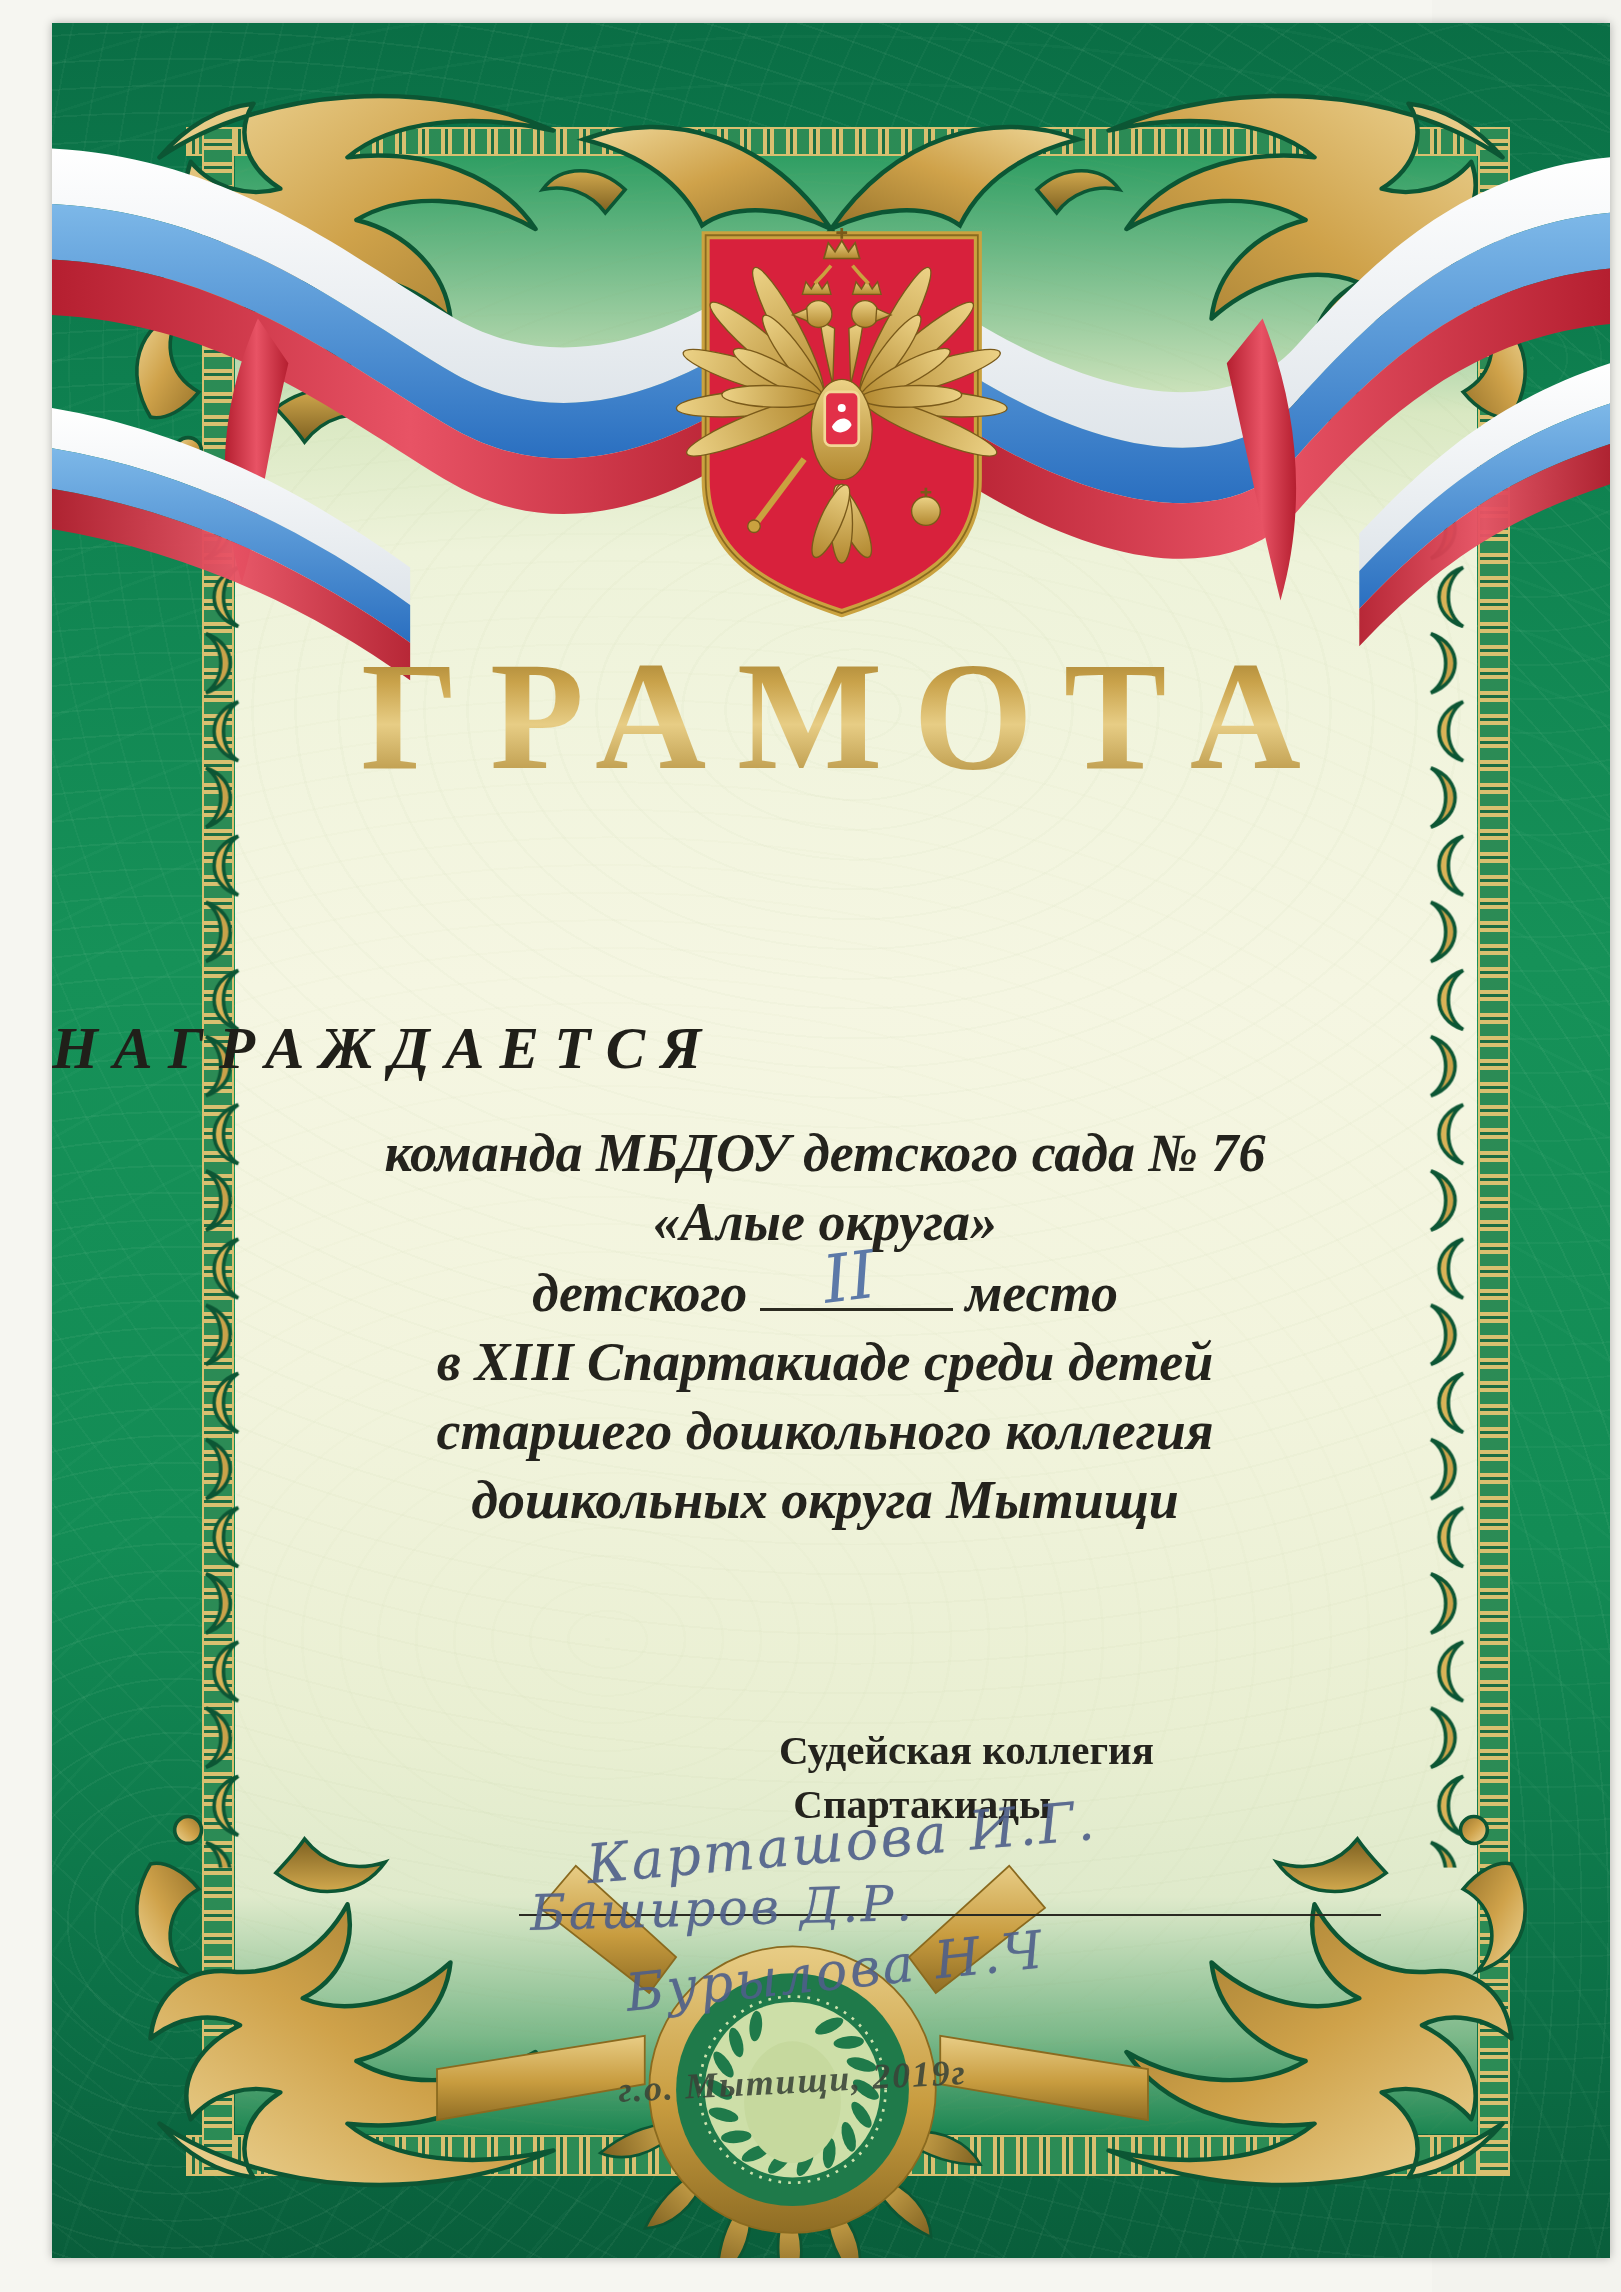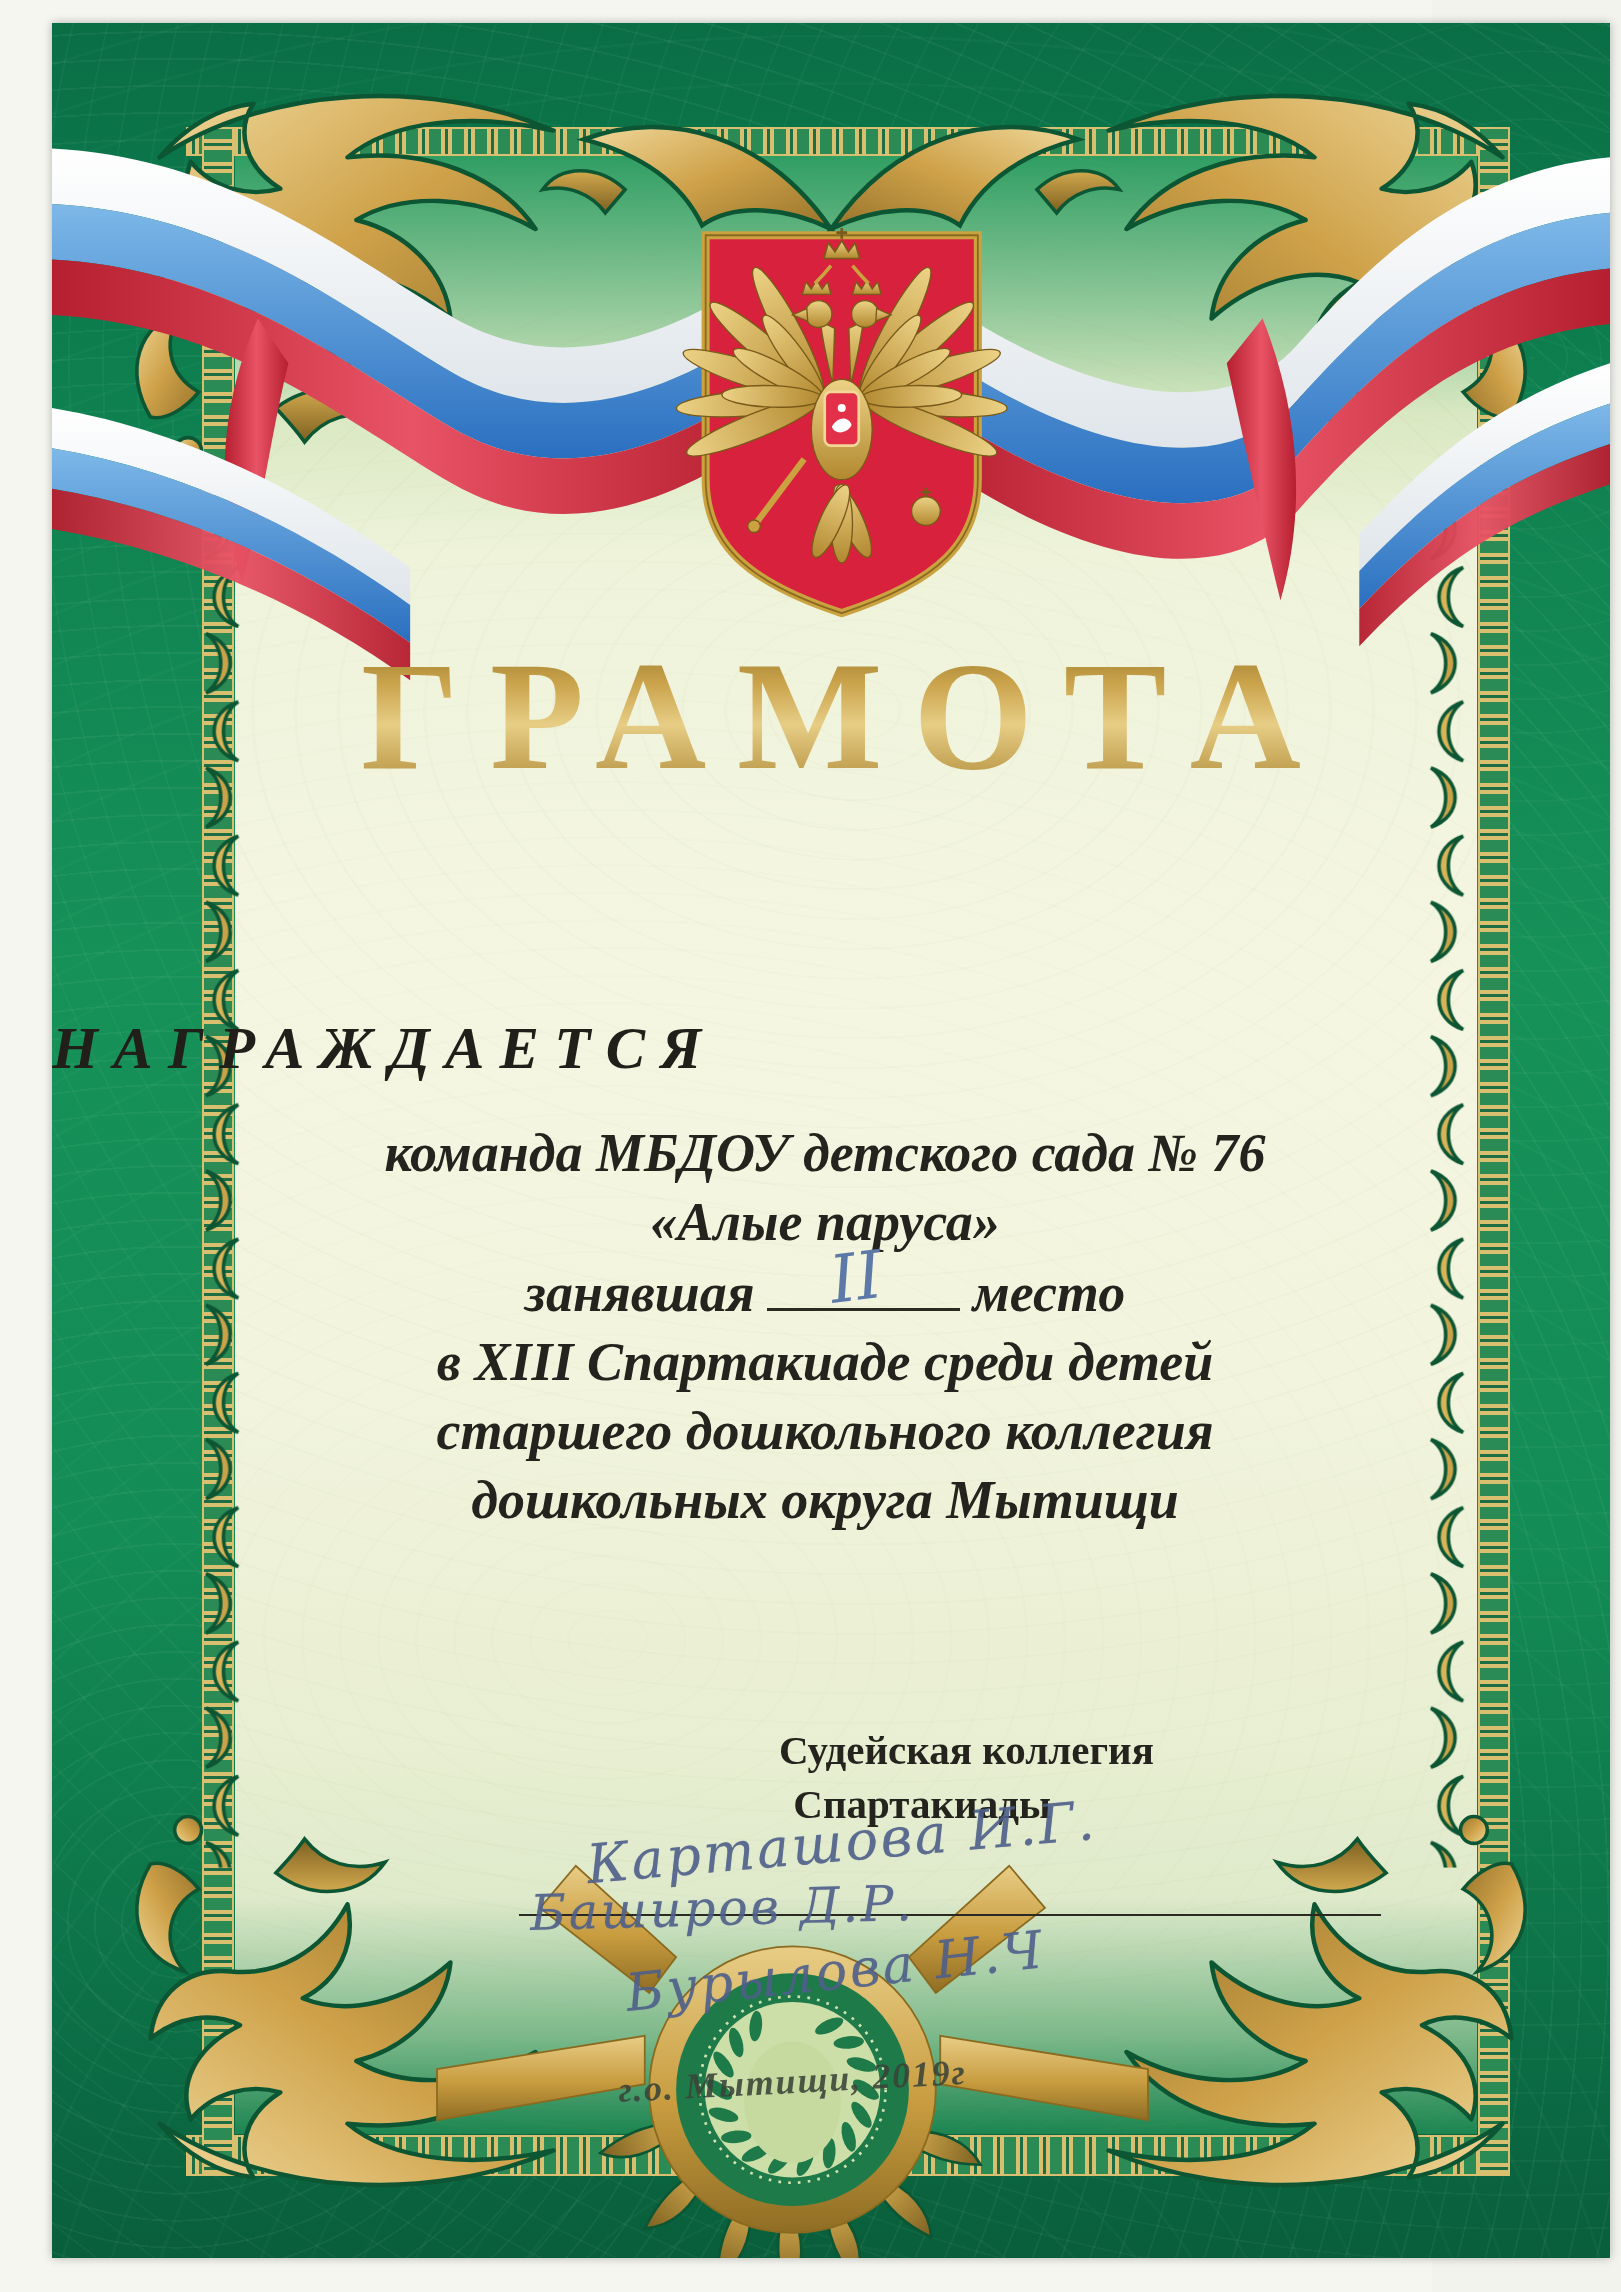--- a/index.html
+++ b/index.html
@@ -253,23 +253,23 @@
     </svg>
 
     <div class="tx title">
       <span>ГРАМОТА</span>
     </div>
 
     <div class="tx award-heading">НАГРАЖДАЕТСЯ</div>
 
     <div class="tx bodyblock">
       <div>команда  МБДОУ детского сада № 76</div>
-      <div>«Алые паруса»</div>
+      <div>«Алые округа»</div>
       <div>
-        <span>занявшая</span><span class="place-underline"><span class="place-value">II</span></span><span>место</span>
+        <span>детского</span><span class="place-underline"><span class="place-value">II</span></span><span>место</span>
       </div>
       <div>в XIII Спартакиаде среди детей</div>
       <div>старшего дошкольного коллегия</div>
       <div>дошкольных округа Мытищи</div>
     </div>
 
     <div class="tx signatory">
       <div>Судейская коллегия</div>
       <div class="l2">Спартакиады</div>
     </div>

